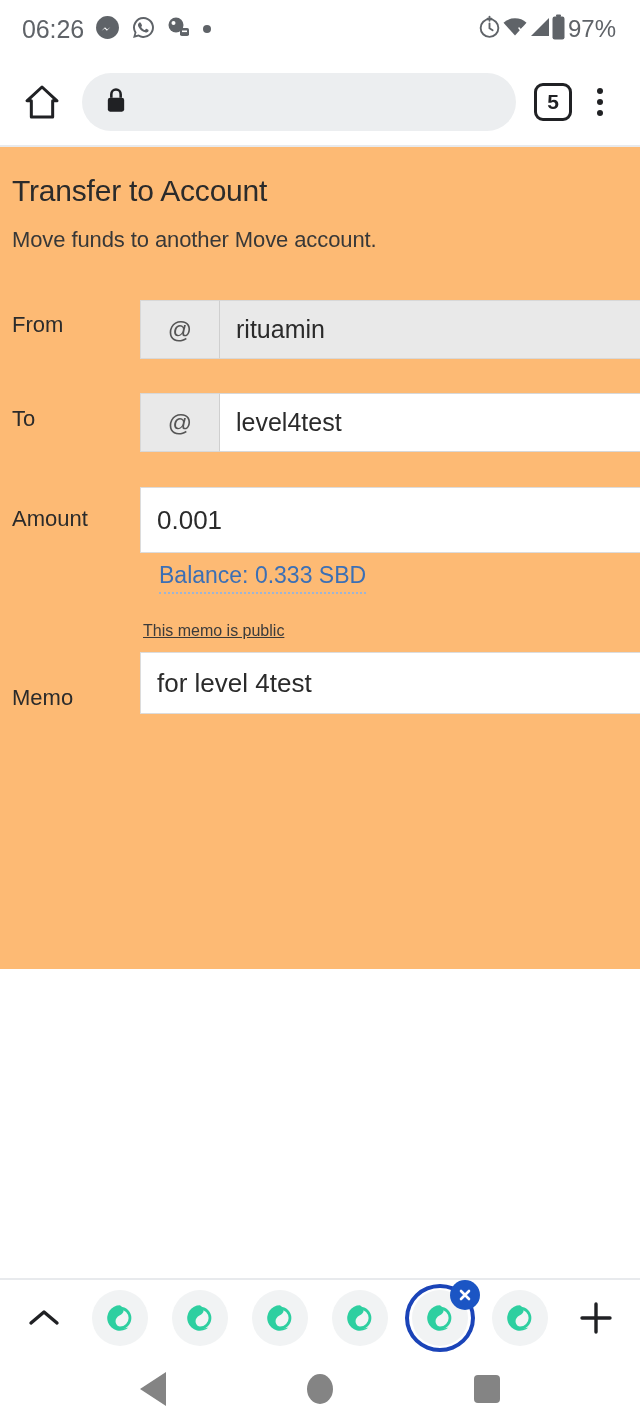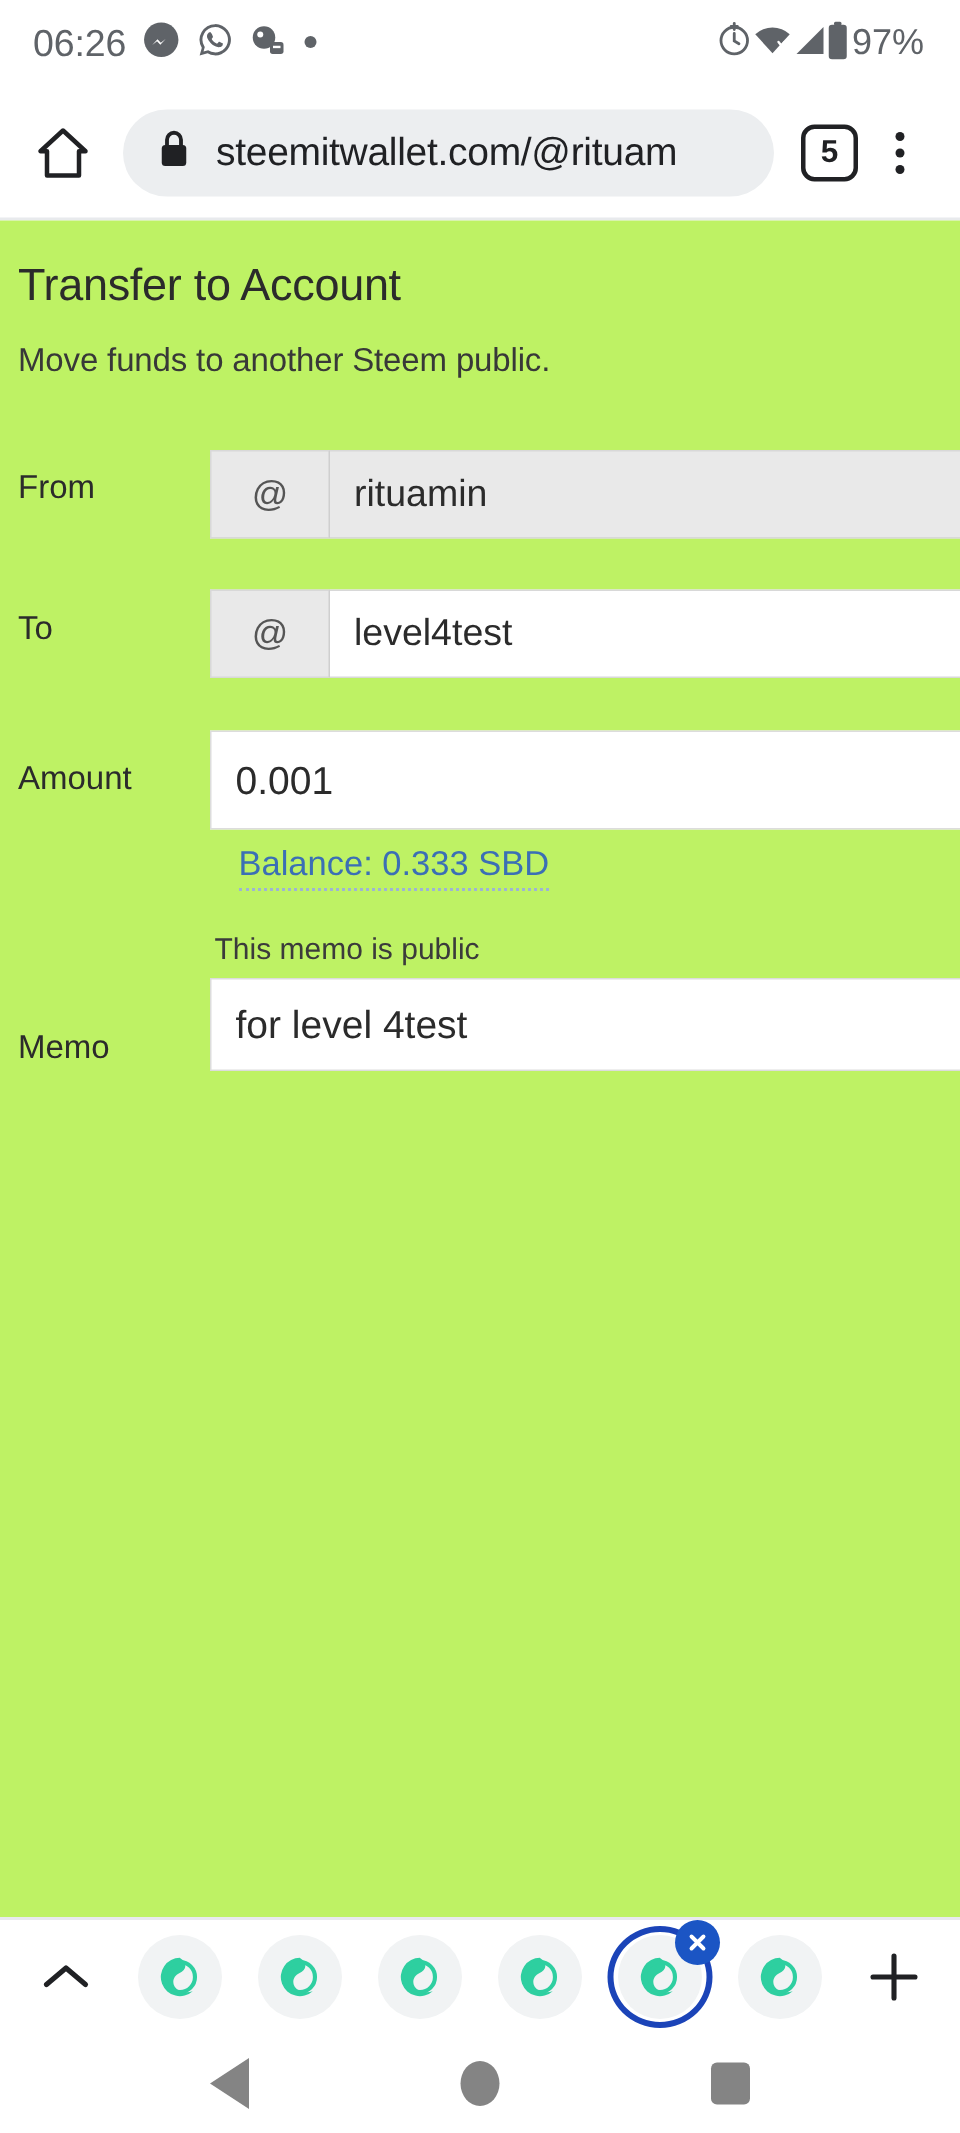--- a/index.html
+++ b/index.html
@@ -109,22 +109,22 @@
     top: 145px; left: 0;
     width: 640px; height: 2px;
     background: #e8eaed;
   }
 
   
   .page {
     position: absolute;
     top: 147px; left: 0;
     width: 640px;
-    height: 1131px;
-    background: #bef264;
+    height: 822px;
+    background: #fdba74;
     overflow: hidden;
   }
 
   .page-title {
     position: absolute;
     left: 12px; top: 27px;
     font-size: 30px;
     color: #2b2b2b;
     font-weight: normal;
     letter-spacing: -0.2px;
@@ -204,22 +204,23 @@
     color: #3b6fb5;
     border-bottom: 2px dotted #9db4d4;
     padding-bottom: 3px;
     display: inline-block;
     margin-left: 16px;
   }
 
   .memo-hint {
     position: absolute;
     left: 143px;
-    font-size: 20px;
+    font-size: 16px;
     color: #3b3b3b;
+    text-decoration: underline;
   }
 
   .memo-wrap {
     position: absolute;
     left: 140px;
     width: 560px;
     height: 62px;
     background: #ffffff;
     border: 1px solid #dcdcdc;
     display: flex;
@@ -413,35 +414,34 @@
           <path d="M12 3L3 11.3h2.6V21h12.8v-9.7H21z" fill="none" stroke="#202124" stroke-width="1.8" stroke-linejoin="round"></path>
         </svg>
     </div>
     <div class="omnibox">
       <span class="lock-ico">
         <svg width="24" height="28" viewBox="0 0 20 24">
             <path d="M6 10V7a4 4 0 018 0v3" fill="none" stroke="#202124" stroke-width="2.2"></path>
             <rect x="3" y="10" width="14" height="12" rx="2" fill="#202124"></rect>
           </svg>
       </span>
-      <span class="url-text">steemitwallet.com/@rituam</span>
     </div>
     <div class="tab-count">5</div>
     <div class="menu-dots">
       <i></i>
         <i></i>
         <i></i>
     </div>
   </div>
   <div class="chrome-sep"></div>
 
   <div class="page">
 
     <div class="page-title">Transfer to Account</div>
-    <div class="page-sub">Move funds to another Steem public.</div>
+    <div class="page-sub">Move funds to another Move account.</div>
 
     <div class="frow">
       <div class="flabel" style="top:165px;">From</div>
       <div class="fieldgroup" style="top:153px;">
         <div class="at-box">@</div>
         <div class="ftext disabled">rituamin</div>
       </div>
     </div>
 
     <div class="frow">

